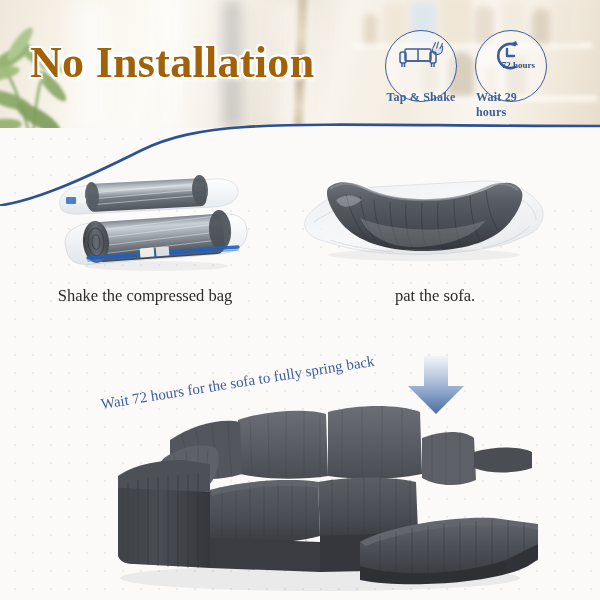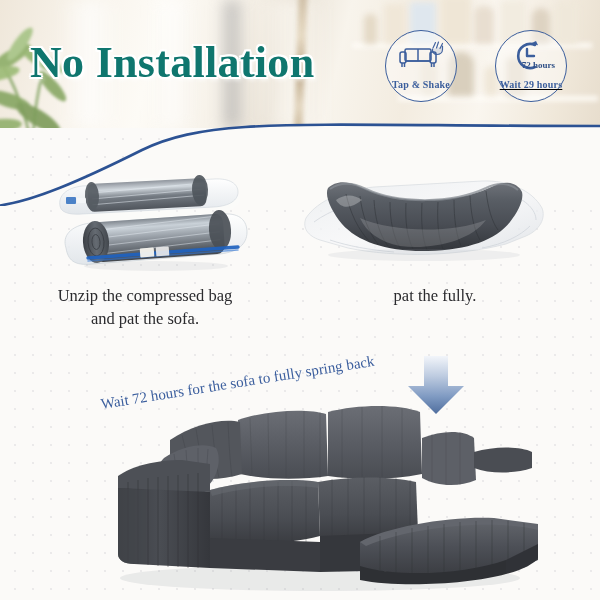--- a/index.html
+++ b/index.html
@@ -59,36 +59,36 @@
   
   .palm{position:absolute;left:-14px;top:18px;width:120px;height:130px;filter:blur(1.6px);}
 
   
   .divider{position:absolute;left:0;top:96px;width:600px;height:110px;z-index:4;pointer-events:none;}
 
   
   .title{
     position:absolute;left:30px;top:38px;z-index:6;
     font-family:"Liberation Serif",serif;font-weight:bold;font-size:44px;line-height:50px;
-    color:#0f766e;letter-spacing:.3px;white-space:nowrap;
+    color:#a16207;letter-spacing:.3px;white-space:nowrap;
     text-shadow:
        2px 0 0 #fff,-2px 0 0 #fff,0 2px 0 #fff,0 -2px 0 #fff,
        1.6px 1.6px 0 #fff,-1.6px 1.6px 0 #fff,1.6px -1.6px 0 #fff,-1.6px -1.6px 0 #fff,
        3px 3px 4px rgba(255,255,255,.85);
   }
 
   
   .badge{position:absolute;z-index:6;width:70px;height:70px;border-radius:50%;
     border:1.6px solid #3b5e9c;background:rgba(255,255,255,.42);
     display:flex;flex-direction:column;align-items:center;justify-content:flex-start;}
   #badge-tap{left:385px;top:30px;}
-  #badge-wait{left:495px;top:30px;text-decoration:underline;}
+  #badge-wait{left:475px;top:30px;}
   .badge .bicon{margin-top:9px;width:52px;height:32px;position:relative;}
-  .badge .blabel{font-family:"Liberation Serif",serif;font-weight:bold;font-size:10px;color:#3b5e9c;
-    letter-spacing:.2px;margin-top:7px;}
+  .badge .blabel{font-family:"Liberation Serif",serif;font-weight:bold;font-size:12px;color:#3b5e9c;
+    letter-spacing:.2px;margin-top:18px;}
   .hourslab{position:absolute;right:2px;bottom:2px;font-family:"Liberation Serif",serif;
     font-weight:bold;font-size:9px;color:#2f4f86;}
 
   
   .photo{position:absolute;z-index:3;}
 
   
   #rolls{left:48px;top:162px;width:200px;height:112px;}
 
   
@@ -308,25 +308,24 @@
     </g>
 
     <path d="M30 29 C40 22 52 22 66 29 C98 44 152 44 186 28 C198 22 210 23 218 30" fill="none" stroke="#878c93" stroke-width="2" opacity=".75"></path>
 
     <path d="M60 58 C92 72 150 74 186 60 C170 82 130 90 100 86 C80 82 66 72 60 58 Z" fill="#ffffff" opacity=".16"></path>
     <path d="M36 40 C44 34 54 34 62 40 C52 48 42 50 36 40 Z" fill="#ffffff" opacity=".28"></path>
     <ellipse cx="124" cy="95" rx="96" ry="6" fill="#9aa0a8" opacity=".13"></ellipse>
   </svg>
 
   <div class="caption" id="cap-left">
-    <div>Unzip the compressed bag</div>
-    <div>and pat the sofa.</div>
+    <div>Shake the compressed bag</div>
   </div>
   <div class="caption" id="cap-right">
-    <div>pat the fully.</div>
+    <div>pat the sofa.</div>
   </div>
 
   <div id="wait-text">Wait 72 hours for the sofa to fully spring back</div>
 
   <svg id="down-arrow" viewBox="0 0 64 62">
     <defs>
       <linearGradient id="arrG" x1="0" y1="0" x2="0" y2="1">
         <stop offset="0" stop-color="#f2f5fa"></stop>
         <stop offset=".35" stop-color="#bdcbe0"></stop>
         <stop offset=".7" stop-color="#7f9ac2"></stop>

